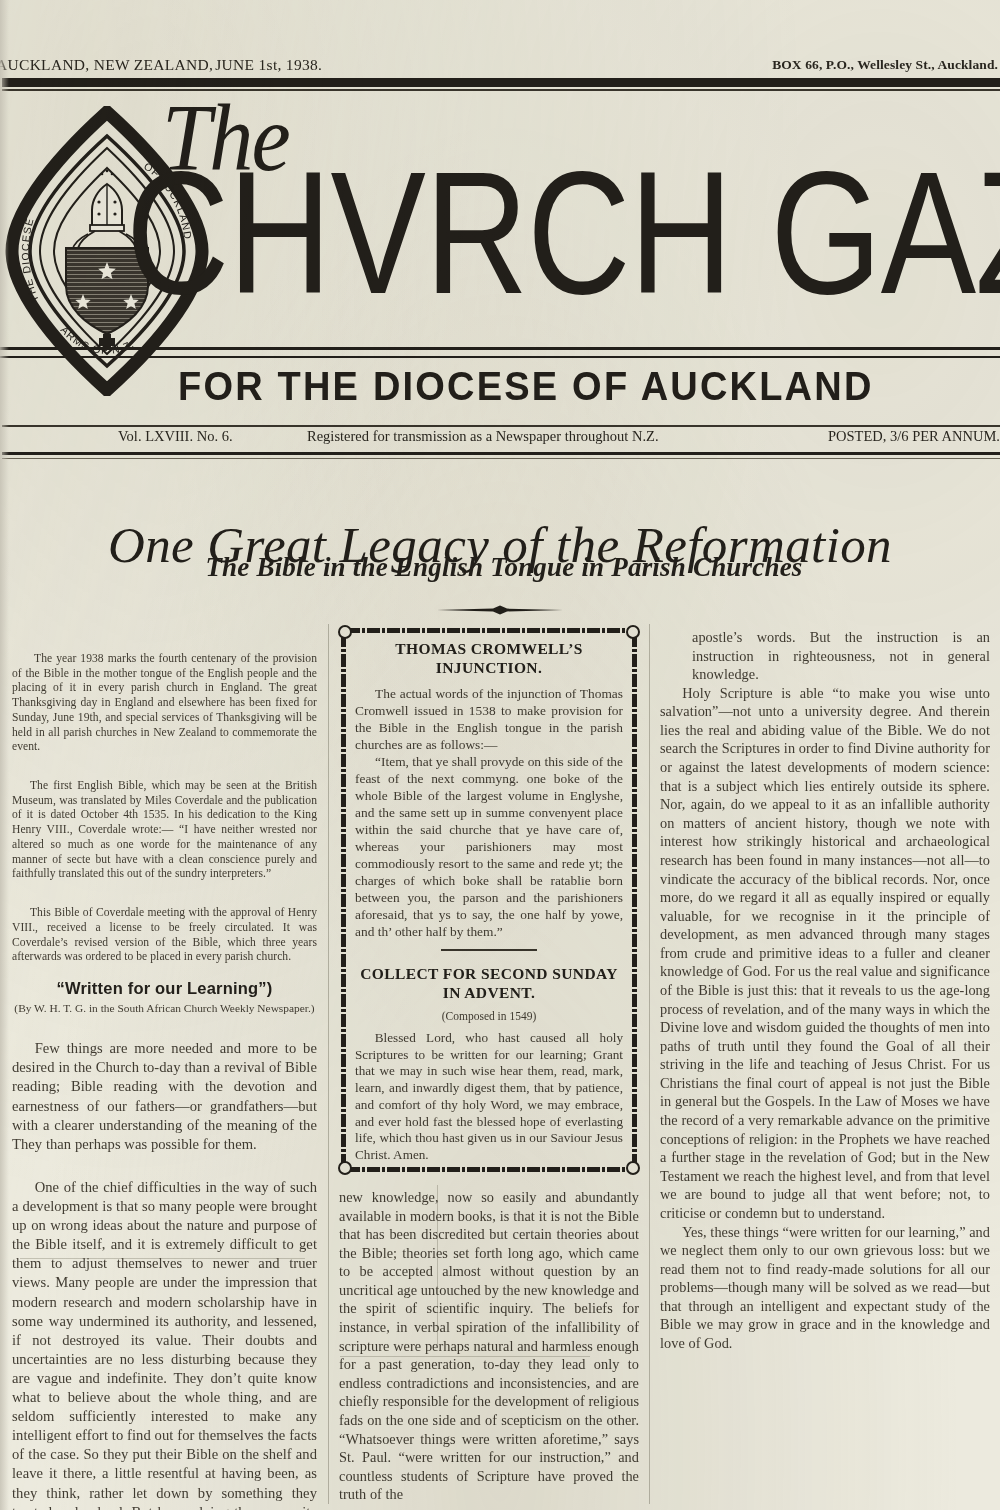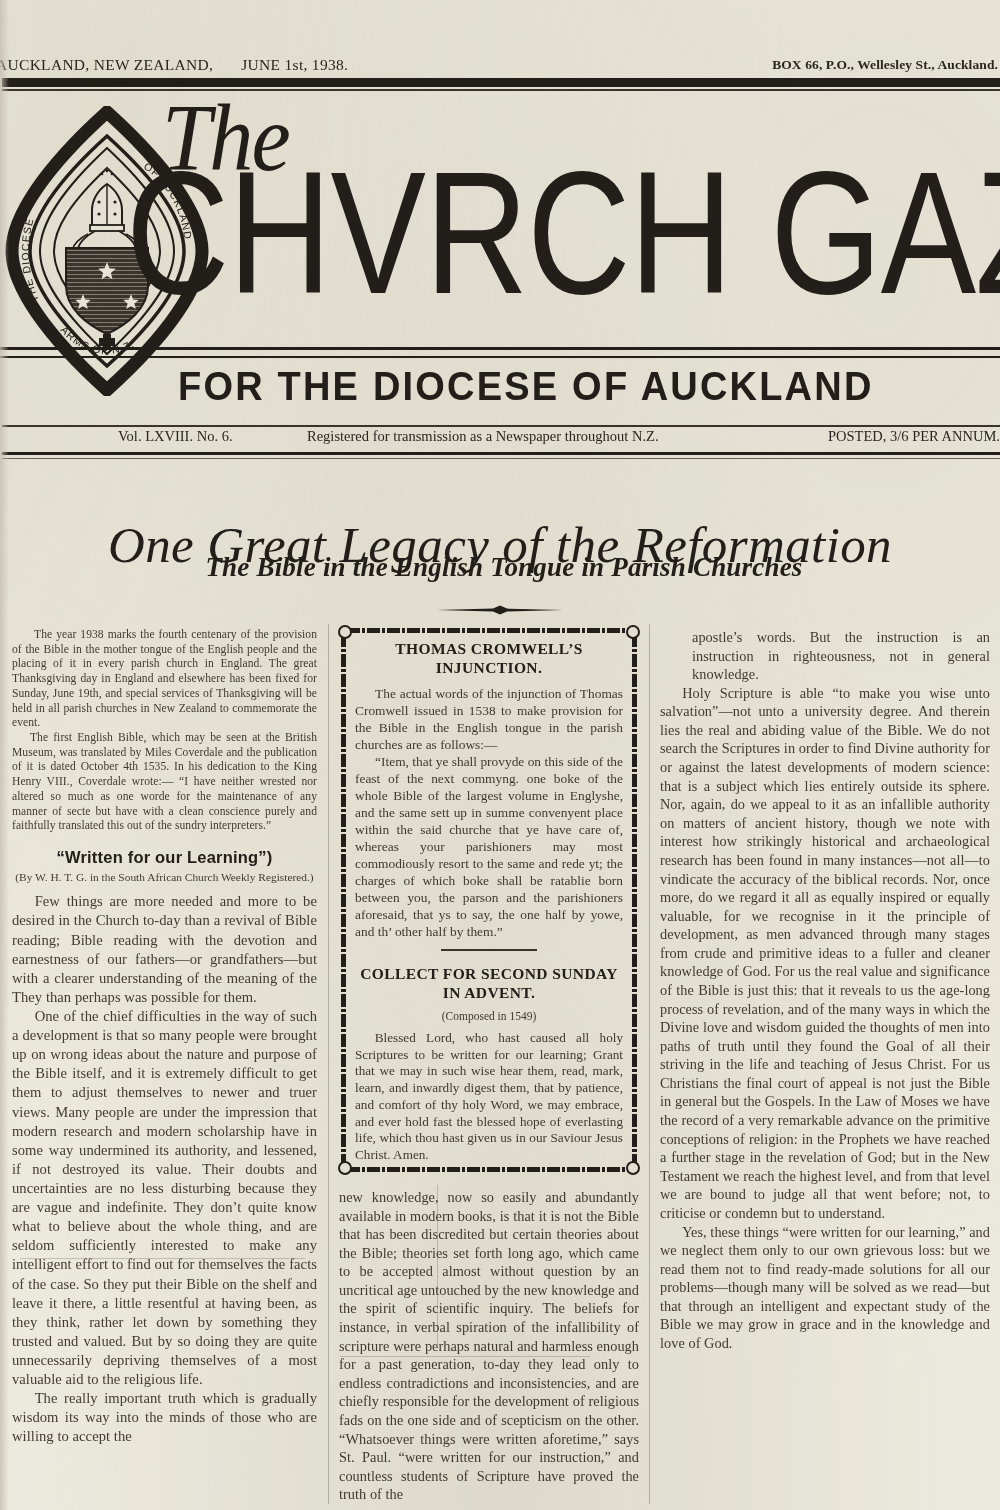--- a/index.html
+++ b/index.html
@@ -49,21 +49,21 @@
     left: 0; right: 0; top: 56px;
     height: 22px;
     z-index: 5;
   }
   .dateline .left {
     position: absolute; left: -4px; top: 0;
     font-size: 15.5px;
     letter-spacing: .3px;
     white-space: nowrap;
   }
-  .dateline .left .d2 { margin-left: 28px; }
+  .dateline .left .d2 { margin-left: 2px; }
   .dateline .right {
     position: absolute; right: 2px; top: 1px;
     font-size: 13.5px;
     font-weight: bold;
     white-space: nowrap;
     letter-spacing: .1px;
   }
 
   
   .rule-thick {
@@ -247,21 +247,21 @@
   p.body {
     margin: 0 0 0 0;
     text-indent: 1.55em;
     text-align: justify;
     font-size: 14.3px;
     line-height: 1.30;
     letter-spacing: .05px;
     color: #413c32;
   }
   p.body.first { text-indent: 1.9em; }
-  .col-1 p.body { font-size: 11.6px; line-height: 1.27; }
+  .col-1 p.body { font-size: 11.6px; line-height: 1.27; margin-top: 24px; }
   .col-1 .bigtext p.body { font-size: 14.6px; line-height: 1.31; }
 
   .sec-head {
     margin: 14px 0 0 0;
     text-align: center;
     font-family: "Liberation Sans", sans-serif;
     font-weight: bold;
     font-size: 16.5px;
     color: #23201b;
     letter-spacing: .2px;
@@ -454,23 +454,24 @@
   </div>
 
   <div class="cols">
 
     <div class="rail rail-a"></div>
     <div class="rail rail-b"></div>
 
     <div class="col col-1">
       <p class="body first">The year 1938 marks the fourth centenary of the provision of the Bible in the mother tongue of the English people and the placing of it in every parish church in England.  The great Thanksgiving day in England and elsewhere has been fixed for Sunday, June 19th, and special services of Thanksgiving will be held in all parish churches in New Zealand to commemorate the event.</p>
       <p class="body">The first English Bible, which may be seen at the British Museum, was translated by Miles Coverdale and the publication of it is dated October 4th 1535.  In his dedication to the King Henry VIII., Coverdale wrote:— “I have neither wrested nor altered so much as one worde for the maintenance of any manner of secte but have with a clean conscience purely and faithfully translated this out of the sundry interpreters.”</p>
+      <p class="body">This Bible of Coverdale meeting with the approval of Henry VIII., received a license to be freely circulated.  It was Coverdale’s revised version of the Bible, which three years afterwards was ordered to be placed in every parish church.</p>
 
       <div class="sec-head">“Written for our Learning”)</div>
-      <div class="byline">(By W. H. T. G. in the South African Church Weekly Registered.)</div>
+      <div class="byline">(By W. H. T. G. in the South African Church Weekly Newspaper.)</div>
 
       <div class="bigtext">
         <p class="body">Few things are more needed and more to be desired in the Church to-day than a revival of Bible reading; Bible reading with the devotion and earnestness of our fathers—or grandfathers—but with a clearer understanding of the meaning of the They than perhaps was possible for them.</p>
         <p class="body">One of the chief difficulties in the way of such a development is that so many people were brought up on wrong ideas about the nature and purpose of the Bible itself, and it is extremely difficult to get them to adjust themselves to newer and truer views.  Many people are under the impression that modern research and modern scholarship have in some way undermined its authority, and lessened, if not destroyed its value.  Their doubts and uncertainties are no less disturbing because they are vague and indefinite.  They don’t quite know what to believe about the whole thing, and are seldom sufficiently interested to make any intelligent effort to find out for themselves the facts of the case.  So they put their Bible on the shelf and leave it there, a little resentful at having been, as they think, rather let down by something they trusted and valued.  But by so doing they are quite unnecessarily depriving themselves of a most valuable aid to the religious life.</p>
         <p class="body">The really important truth which is gradually wisdom its way into the minds of those who are willing to accept the</p>
       </div>
     </div>
 
     <div class="col col-2">
 

